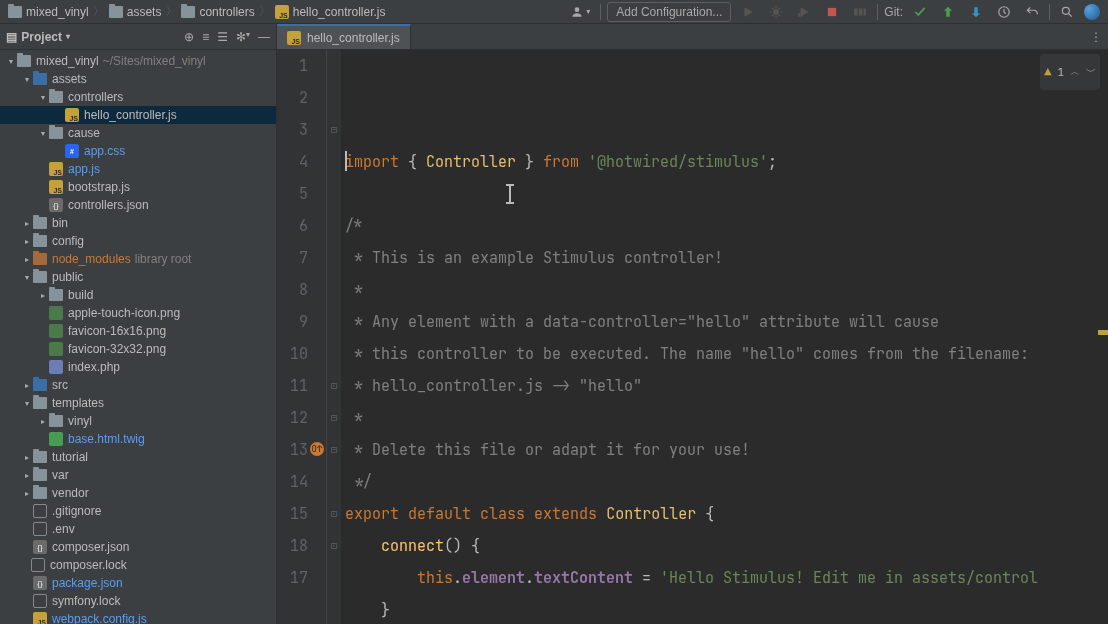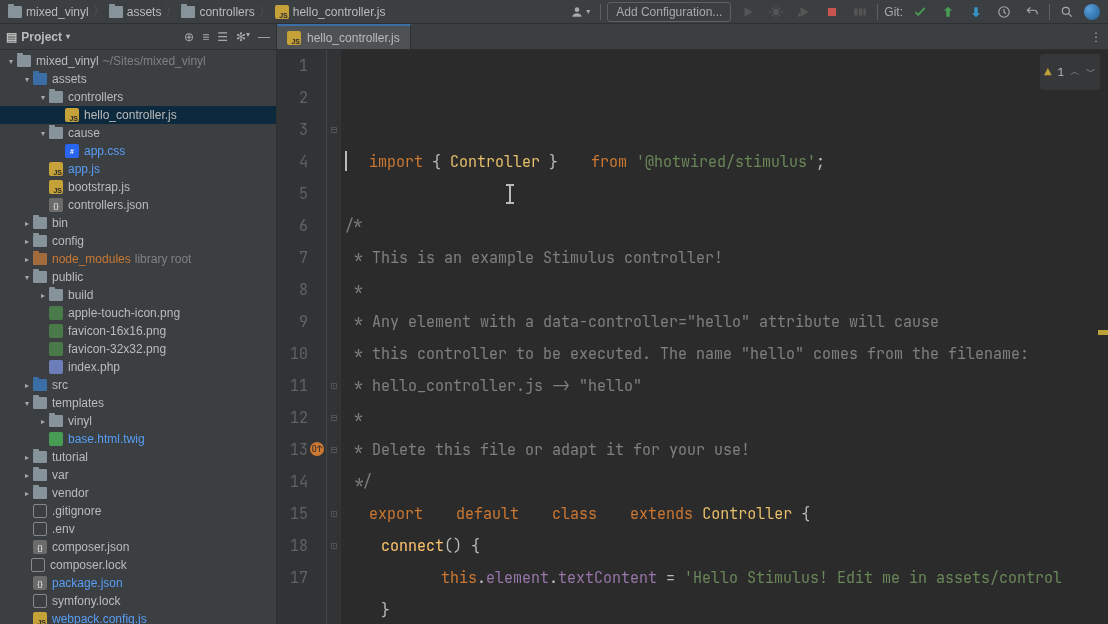--- a/index.html
+++ b/index.html
@@ -125,26 +125,26 @@
   .gutter .num { height:32px; position:relative; }
   .gutter .marker-impl {
     position:absolute; right:-16px; top:8px; width:14px; height:14px;
     border-radius:50%; background:#cc7832; font-size:9px; color:#2b2b2b;
     display:flex; align-items:center; justify-content:center;
   }
   .fold-col { width:14px; background:var(--bg-panel); }
   .fold-col .m { height:32px; display:flex; align-items:center; justify-content:center; color:#5e6060; font-size:10px; }
   .code { flex:1; padding-left:4px; white-space:pre; overflow:hidden; }
   .code .line { height:32px; }
-  .kw { color:var(--kw-orange);padding-left:24px; }
+  .kw { color:var(--kw-orange); }
   .str { color:var(--str-green); }
   .cmt { color:var(--comment); }
   .cls { color:#e8bf6a; }
   .id { color:#ffc66d; }
-  .prop { color:#9876aa; }
+  .prop { color:#9876aa;font-weight:bold; }
   .caret {
     display:inline-block; width:2px; height:20px; background:#bbb;
     position:relative; top:4px; margin-right:-2px;
   }
   .text-cursor {
     position:absolute; width:2px; height:20px;
     pointer-events:none;
   }
   .text-cursor::before, .text-cursor::after {
     content:""; position:absolute; left:-3px; width:8px; height:2px; background:#bbb;

